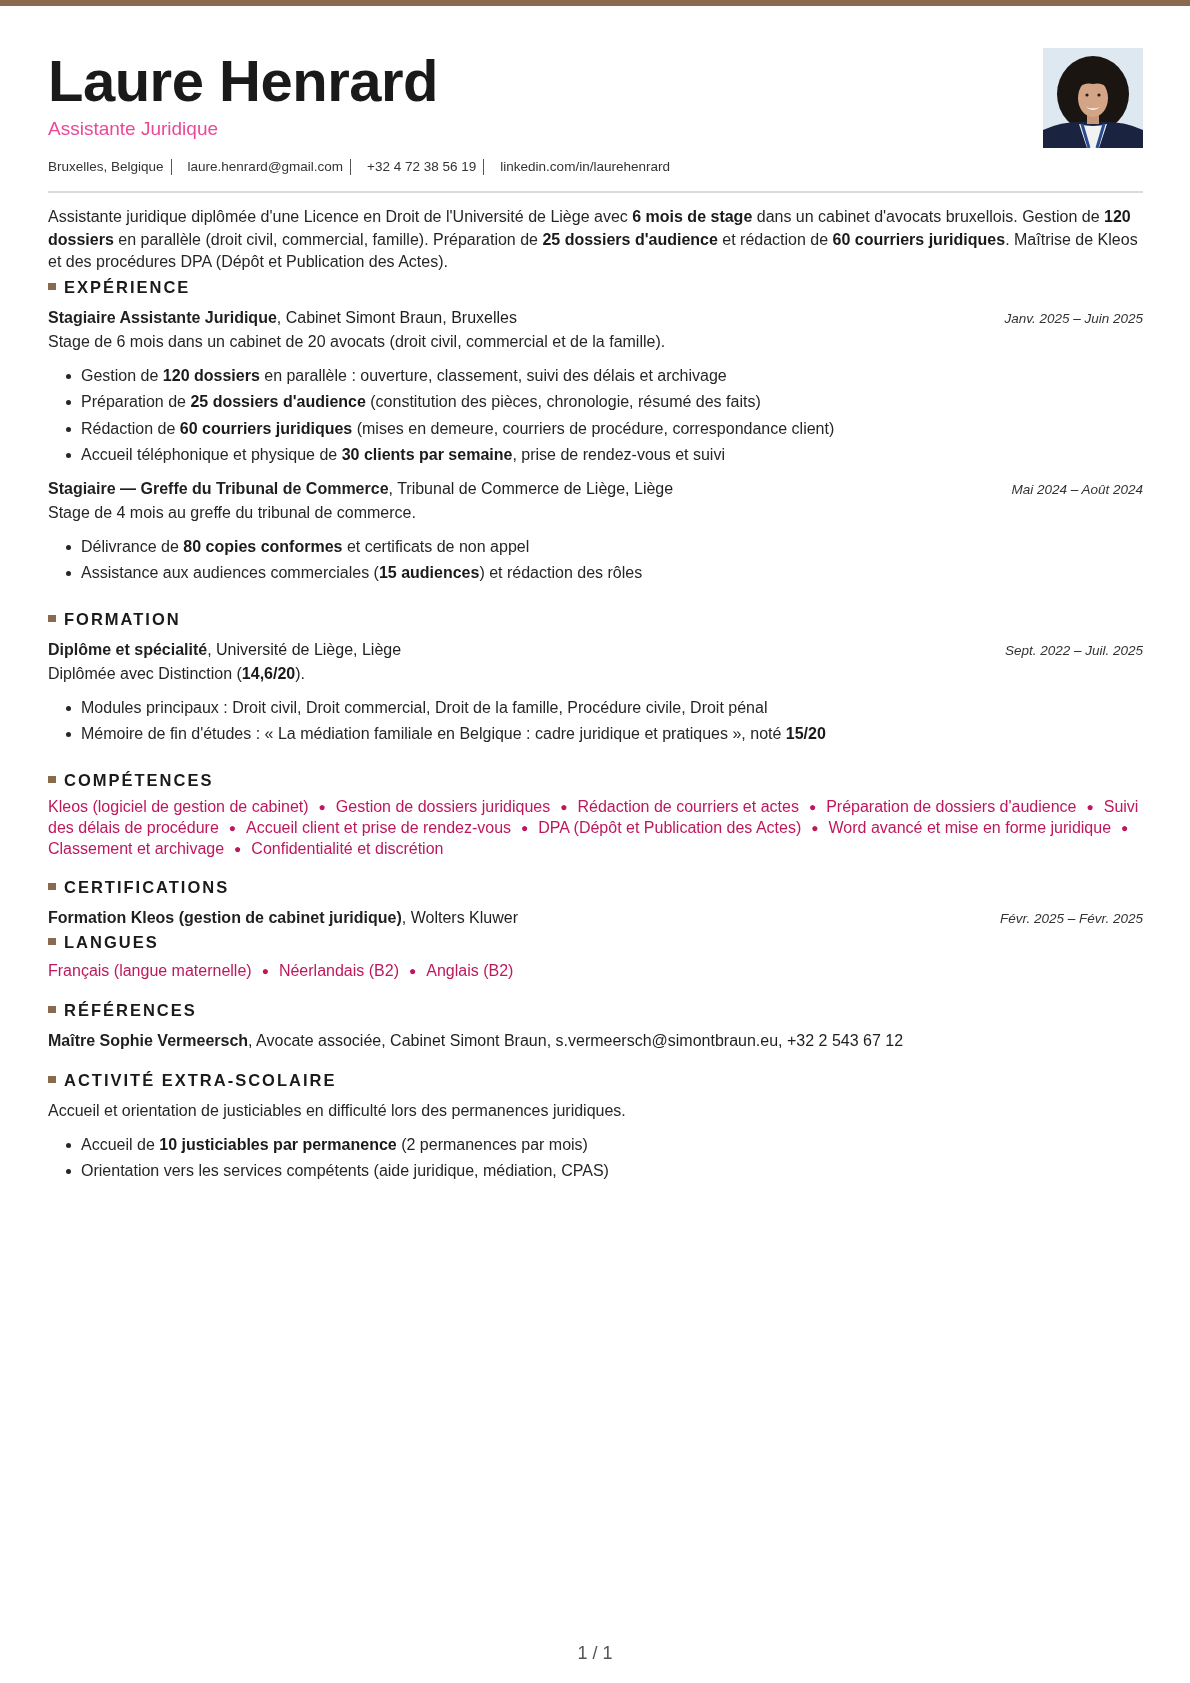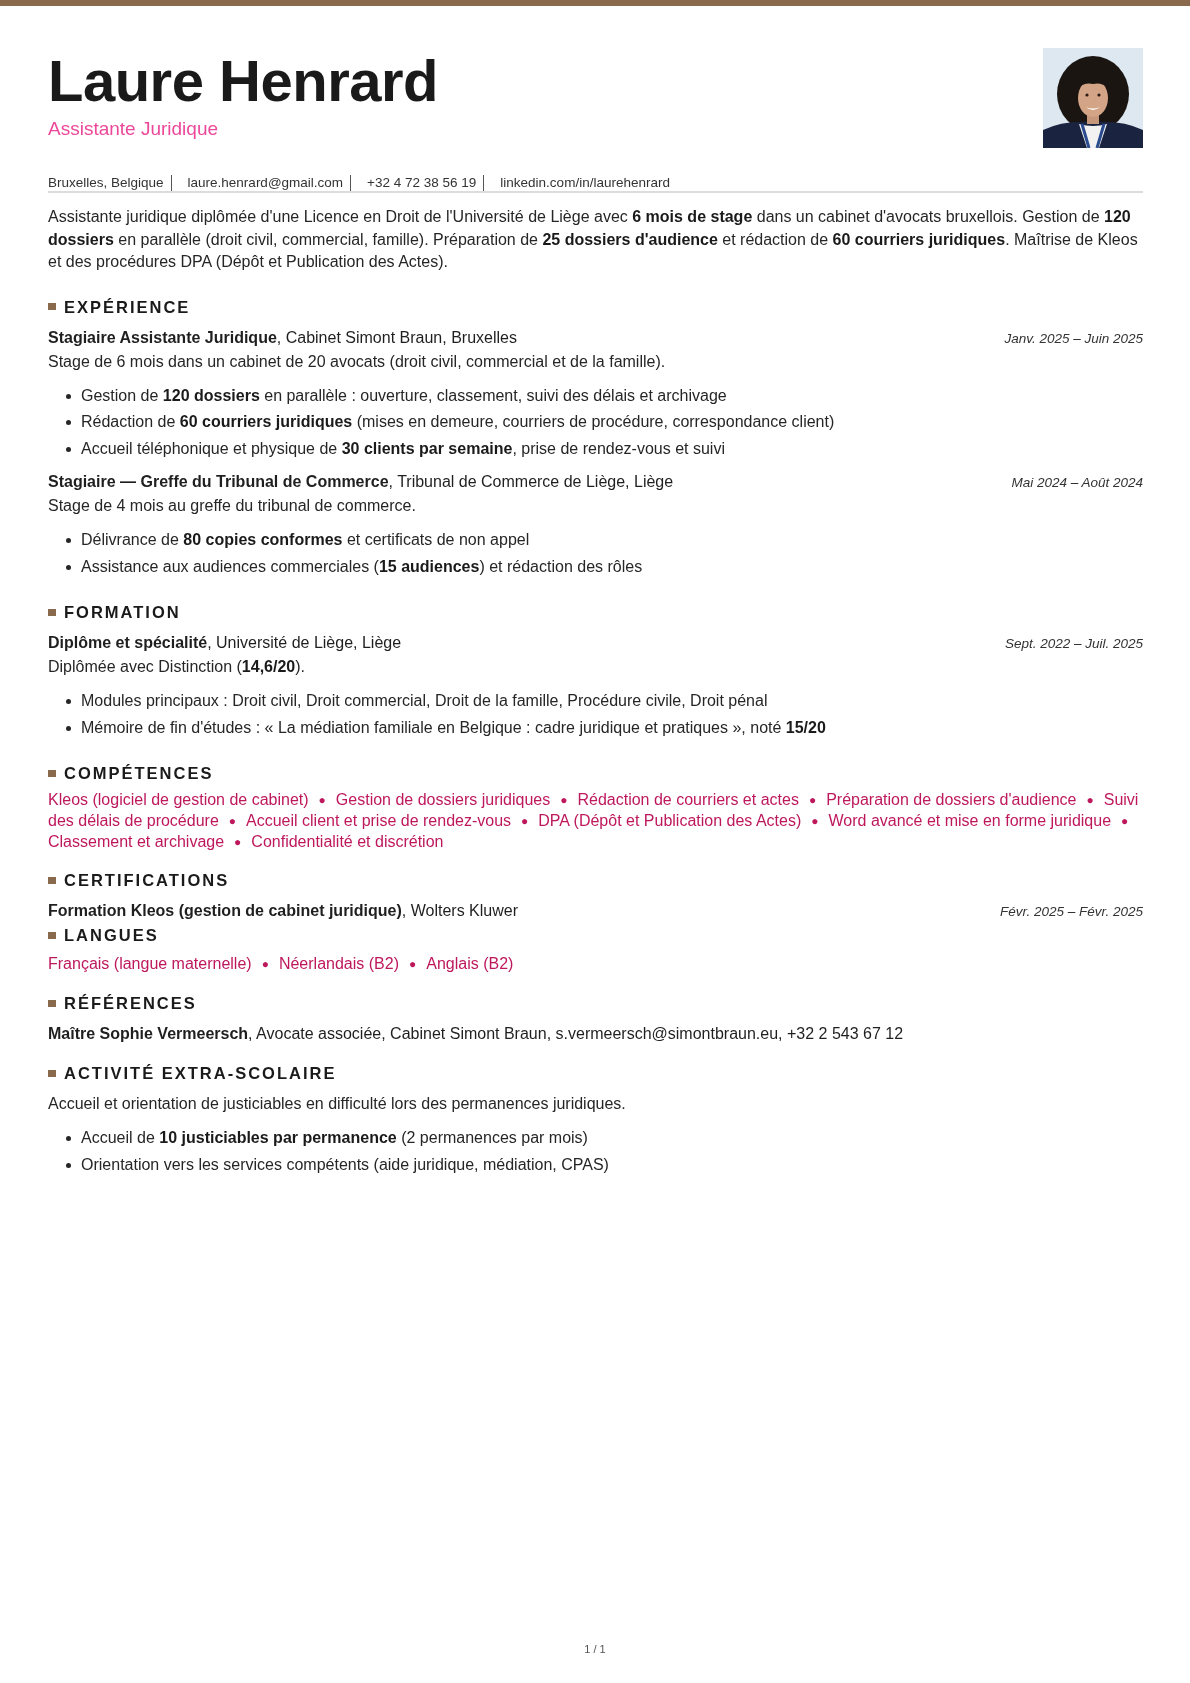--- a/index.html
+++ b/index.html
@@ -3,40 +3,40 @@
 <meta charset="utf-8">
 <style>
   * { box-sizing: border-box; margin: 0; padding: 0; }
   html, body { width: 1190px; height: 1683px; background: #ffffff; }
   body { font-family: "Liberation Sans", "DejaVu Sans", sans-serif; color: #1f1f1f; position: relative; overflow: hidden; }
   .topbar { position: absolute; left: 0; top: 0; width: 1190px; height: 6px; background: #8a6a4c; }
   .page { position: absolute; left: 48px; top: 0; width: 1095px; }
   .header { position: relative; height: 193px; border-bottom: 2px solid #dcdcdc; }
   .name { position: absolute; left: 0; top: 46px; font-size: 58px; font-weight: 700; color: #1a1a1a; letter-spacing: -0.5px; line-height: 70px; }
   .role { position: absolute; left: 0; top: 117px; font-size: 19px; color: #ec4899; line-height: 24px; }
-  .contact { position: absolute; left: 0; top: 174px; font-size: 13.5px; color: #333; line-height: 18px; display: flex; }
+  .contact { position: absolute; left: 0; top: 158px; font-size: 13.5px; color: #333; line-height: 18px; display: flex; }
   .contact span.item { display: inline-block; }
   .contact span.sep { display: inline-block; width: 1px; height: 16px; background: #555; margin: 1px 16px 0 7px; }
   .photo { position: absolute; right: 0; top: 48px; width: 100px; height: 100px; overflow: hidden; background: linear-gradient(180deg, #d9e6ef 0%, #c9dbe6 60%, #1c2b45 60%); }
   .summary { margin-top: 13px; font-size: 16px; line-height: 22.5px; color: #262626; }
   .summary b, .bullets b, .entry-sub b, .edu-sub b { font-weight: 700; color: #1a1a1a; }
   .section { margin-top: 19px; }
   .sec-title { display: flex; align-items: center; font-size: 16.5px; font-weight: 700; letter-spacing: 2px; color: #1a1a1a; line-height: 22px; }
   .sec-title .sq { width: 8px; height: 7px; background: #8a6a4c; margin-right: 8px; }
   .entry { margin-top: 8px; }
   .entry-head { display: flex; justify-content: space-between; align-items: baseline; font-size: 16px; line-height: 23px; }
   .entry-head .title b { font-weight: 700; }
   .entry-head .date { font-size: 13.5px; font-style: italic; color: #333; }
   .entry-sub { font-size: 16px; line-height: 23px; color: #262626; }
   .bullets { list-style: none; margin-top: 10px; padding-left: 16px; }
   .bullets li { position: relative; padding-left: 17px; font-size: 16px; line-height: 26.5px; color: #262626; }
   .bullets li::before { content: ""; position: absolute; left: 2px; top: 11px; width: 5px; height: 5px; border-radius: 50%; background: #262626; }
   .inline-list { margin-top: 8px; font-size: 16px; line-height: 20px; color: #be185d; }
   .inline-list .dot { display: inline-block; margin: 0 10px; font-size: 12px; position: relative; top: -1px; }
-  .footer { position: absolute; left: 0; width: 1190px; top: 1643px; text-align: center; font-size: 11px; color: #555; }
+  .footer { position: absolute; left: 0; width: 1190px; top: 1643px; text-align: center; font-size: 18px; color: #555; }
 </style>
 </head>
 <body>
 
 <div class="topbar"></div>
 
 <div class="page">
 
   <header class="header">
     <h1 class="name">Laure Henrard</h1>
@@ -64,34 +64,35 @@
         <circle cx="44" cy="47" r="1.6" fill="#2a1c14"></circle>
         <circle cx="56" cy="47" r="1.6" fill="#2a1c14"></circle>
       </svg>
     </div>
   </header>
 
   <p class="summary">
     <span>Assistante juridique diplômée d'une Licence en Droit de l'Université de Liège avec </span><b>6 mois de stage</b><span> dans un cabinet d'avocats bruxellois. Gestion de </span><b>120 dossiers</b><span> en parallèle (droit civil, commercial, famille). Préparation de </span><b>25 dossiers d'audience</b><span> et rédaction de </span><b>60 courriers juridiques</b><span>. Maîtrise de Kleos et des procédures DPA (Dépôt et Publication des Actes).</span>
   </p>
 
-  <section class="section" style="margin-top:22px;">
+  <section class="section" style="margin-top:2px;">
     <h2 class="sec-title">
         <span class="sq"></span>
         <span>EXPÉRIENCE</span>
       </h2>
 
     <div class="entry">
       <div class="entry-head">
         <span class="title"><b>Stagiaire Assistante Juridique</b><span>, Cabinet Simont Braun, Bruxelles</span></span>
         <span class="date">Janv. 2025 – Juin 2025</span>
       </div>
       <div class="entry-sub">Stage de 6 mois dans un cabinet de 20 avocats (droit civil, commercial et de la famille).</div>
       <ul class="bullets">
         <li><span>Gestion de </span><b>120 dossiers</b><span> en parallèle : ouverture, classement, suivi des délais et archivage</span></li>
+        <li><span>Préparation de </span><b>25 dossiers d'audience</b><span> (constitution des pièces, chronologie, résumé des faits)</span></li>
         <li><span>Rédaction de </span><b>60 courriers juridiques</b><span> (mises en demeure, courriers de procédure, correspondance client)</span></li>
         <li><span>Accueil téléphonique et physique de </span><b>30 clients par semaine</b><span>, prise de rendez-vous et suivi</span></li>
       </ul>
     </div>
 
     <div class="entry" style="margin-top:8px;">
       <div class="entry-head">
         <span class="title"><b>Stagiaire — Greffe du Tribunal de Commerce</b><span>, Tribunal de Commerce de Liège, Liège</span></span>
         <span class="date">Mai 2024 – Août 2024</span>
       </div>

